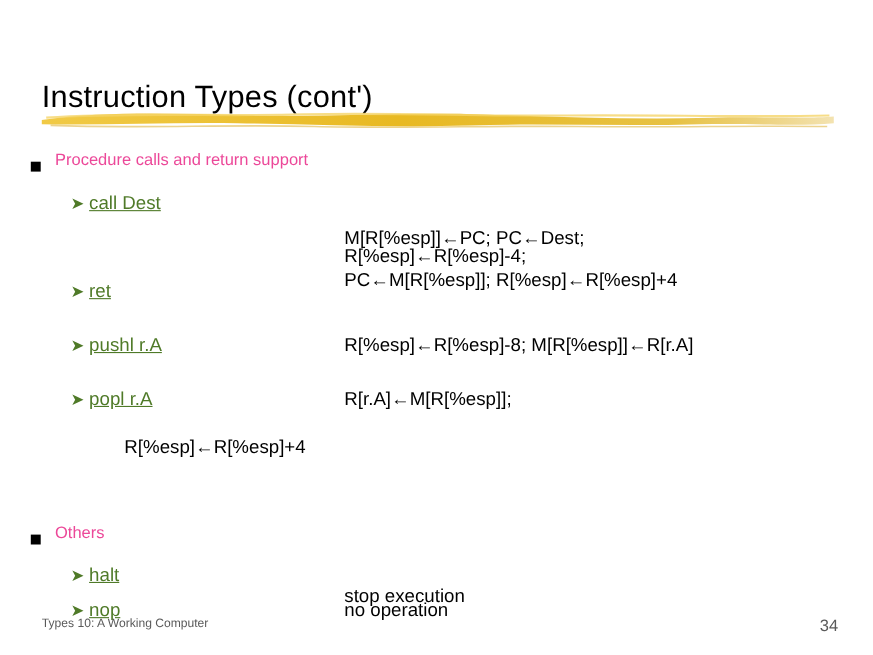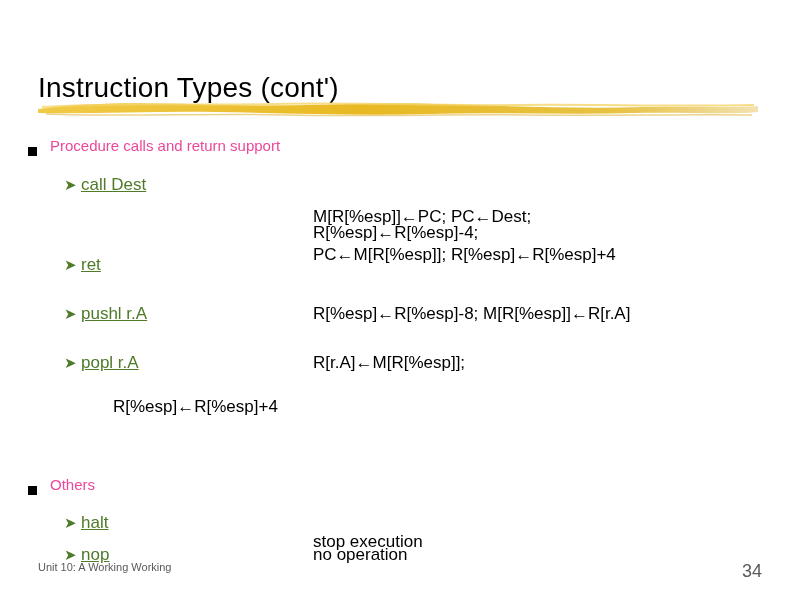--- a/index.html
+++ b/index.html
@@ -110,21 +110,21 @@
     left: 38px;
     top: 561px;
     font-size: 11px;
     color: #5a5a5a;
     white-space: nowrap;
   }
   .footer-right {
     position: absolute;
     right: 32px;
     top: 561px;
-    font-size: 18px;
+    font-size: 15px;
     color: #5a5a5a;
     white-space: nowrap;
   }
 </style>
 </head>
 <body>
 
 <div class="slide-title">Instruction Types (cont')</div>
 
 <div class="title-rule">
@@ -185,14 +185,14 @@
   <span class="lbl">halt</span>
 </div>
 <div class="rhs" style="top:513px;margin-top:19px;">stop execution</div>
 
 <div class="b2" style="top:545px;">
   <span class="arrow">➤</span>
   <span class="lbl">nop</span>
 </div>
 <div class="rhs" style="top:545px;">no operation</div>
 
-<div class="footer-left">Unit 10: A Working Working</div>
+<div class="footer-left">Types 10: A Working Computer</div>
 <div class="footer-right">34</div>
 
 </body></html>

